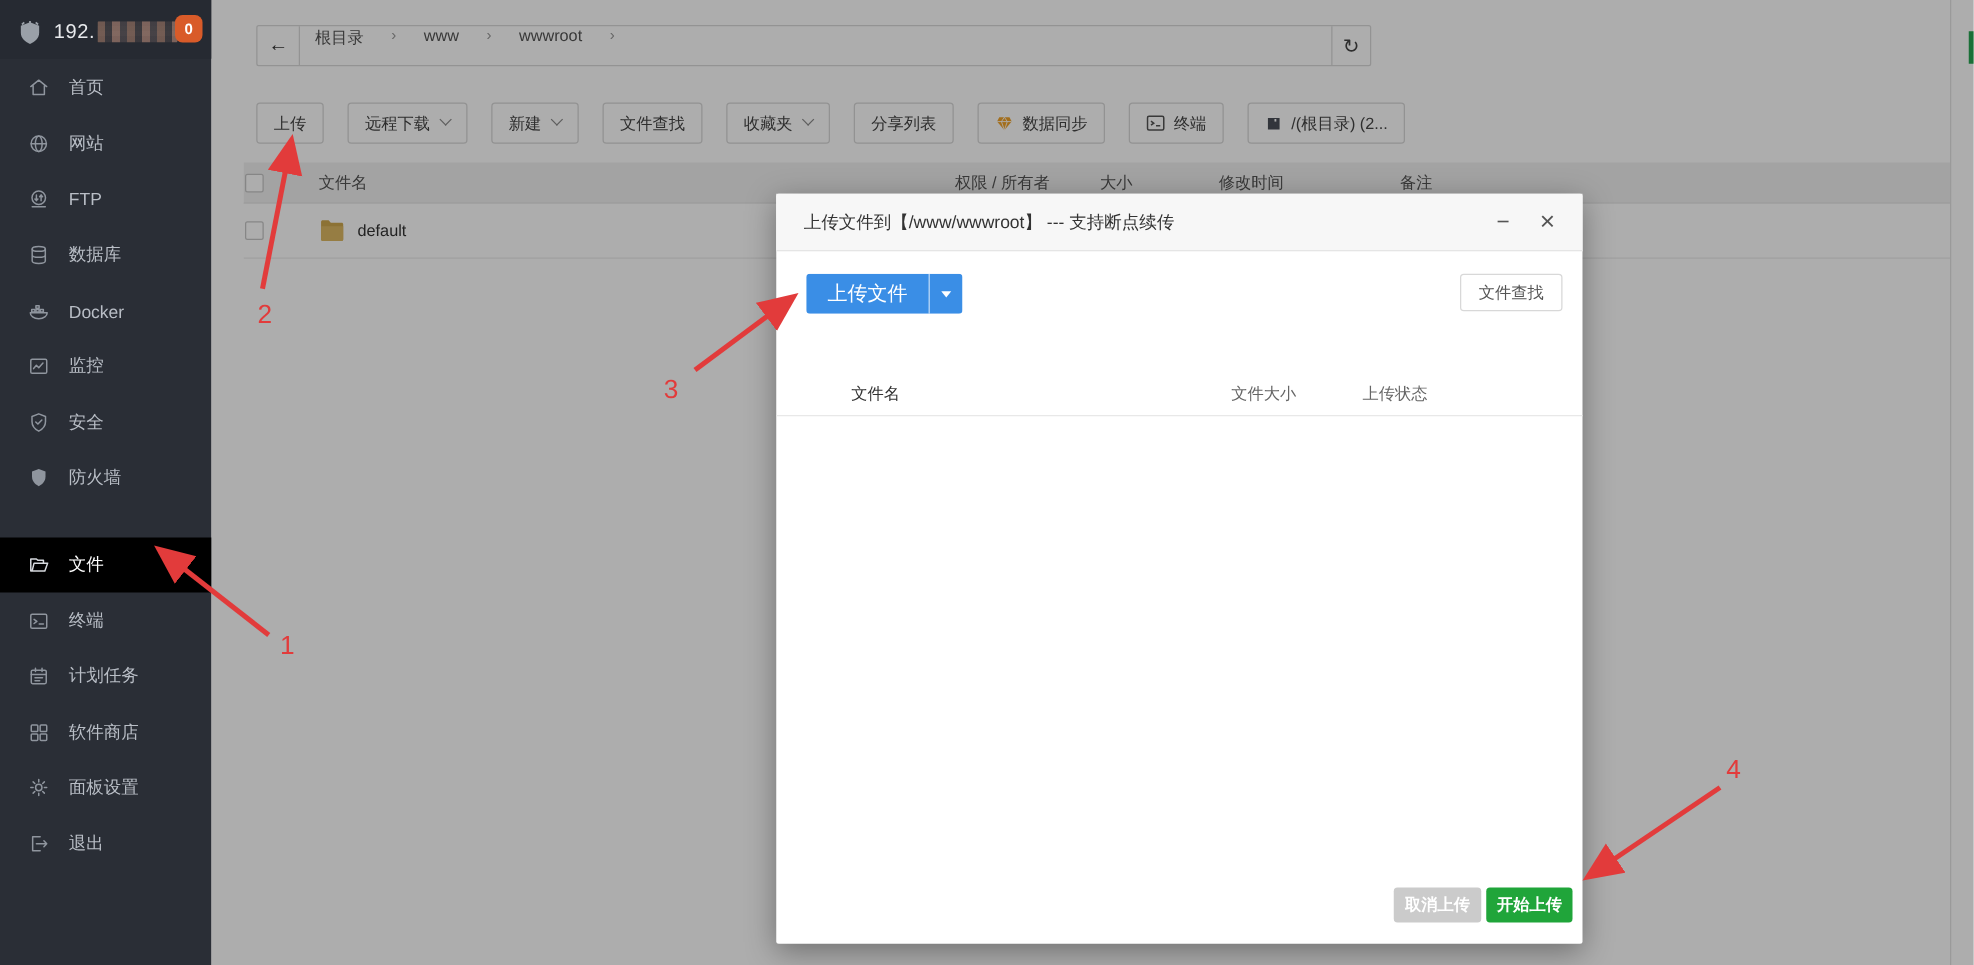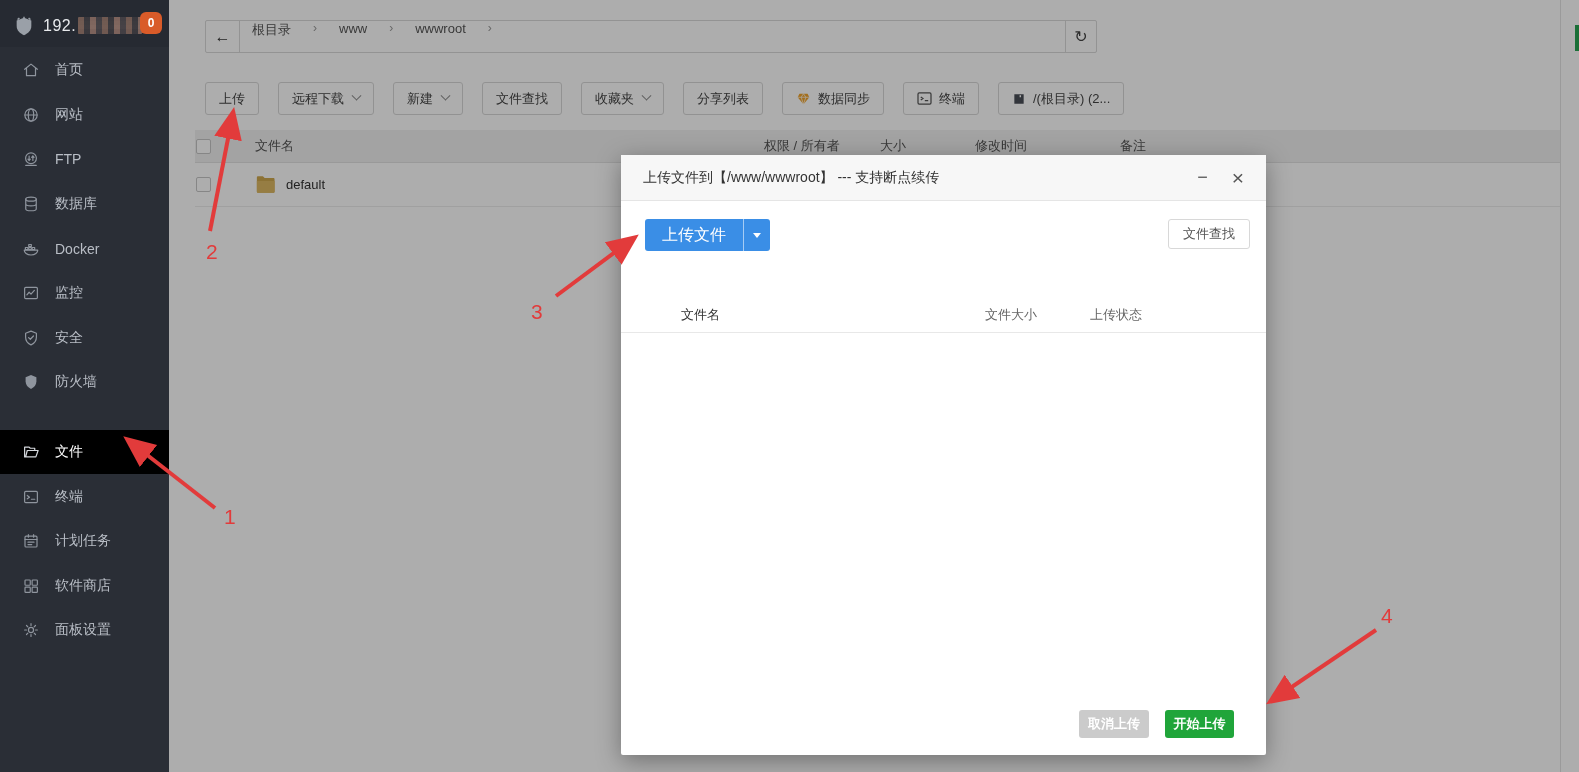--- a/index.html
+++ b/index.html
@@ -78,21 +78,21 @@
   .mt-row { display:flex; align-items:center; }
   .mt-head { height:36px; border-bottom:1px solid #e8e8e8; font-size:13px; color:#666; }
   .mt-data { height:50px; border-bottom:1px solid #eee; font-size:13px; }
   .mc-name { flex:1; min-width:0; padding-left:60px; position:relative; display:flex; align-items:center; color:#333; }
   .mt-data .mc-name { padding-left:65px; }
   .mc-size { width:105px; flex:none; color:#666; }
   .mt-data .mc-size { color:#9a9a9a; }
   .mc-status { width:176px; flex:none; color:#666; }
   .status-link { color:#2d8cf0; cursor:pointer; }
   .file-sheet { position:absolute; left:34px; top:11px; width:22px; height:27px; }
-  .modal-footer { position:absolute; right:32px; bottom:16px; display:flex; gap:16px;margin-top:28px; }
+  .modal-footer { position:absolute; right:8px; bottom:16px; display:flex; gap:4px;margin-top:28px; }
   .btn-cancel { width:70px; height:28px; background:#cbcbcb; color:#fff; font-size:13px; font-weight:bold; border:none; border-radius:3px; display:flex; align-items:center; justify-content:center; cursor:pointer; }
   .btn-start { width:69px; height:28px; background:#20a53a; color:#fff; font-size:13px; font-weight:bold; border:none; border-radius:3px; display:flex; align-items:center; justify-content:center; cursor:pointer; }
 
   
   .anno-svg { position:absolute; left:0; top:0; width:1579px; height:772px; z-index:20; pointer-events:none; }
   .anno-num { position:absolute; z-index:21; color:#e23b3b; font-size:21px; pointer-events:none; }
 </style>
 </head>
 <body>
 
@@ -221,20 +221,28 @@
       <span>软件商店</span>
     </div>
     <div class="menu-item">
       <span class="mi-icon">
           <svg width="18" height="18" viewBox="0 0 24 24">
             <circle cx="12" cy="12" r="3.4"></circle>
             <path d="M12 3.5 V6 M12 18 V20.5 M3.5 12 H6 M18 12 H20.5 M6 6 l1.8 1.8 M16.2 16.2 L18 18 M18 6 l-1.8 1.8 M7.8 16.2 L6 18"></path>
           </svg>
         </span>
       <span>面板设置</span>
+    </div>
+    <div class="menu-item">
+      <span class="mi-icon">
+          <svg width="18" height="18" viewBox="0 0 24 24">
+            <path d="M13.5 4.5 H5.5 V19.5 H13.5 M9.5 12 H20.5 M17.5 8.8 l3 3.2 -3 3.2"></path>
+          </svg>
+        </span>
+      <span>退出</span>
     </div>
   </div>
 </div>
 
 <div class="content">
 
   <div class="crumb-bar">
     <div class="crumb-back">
         <span>←</span>
       </div>

